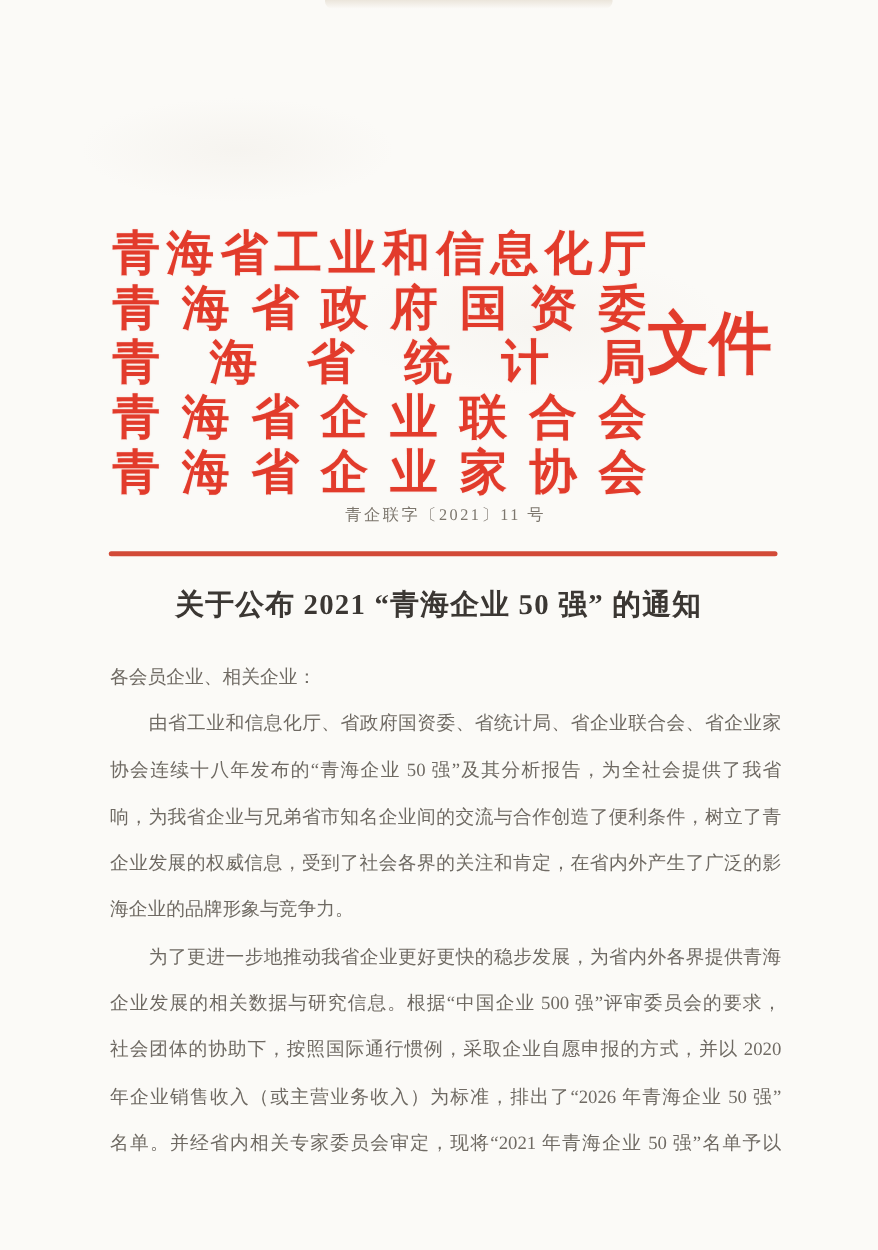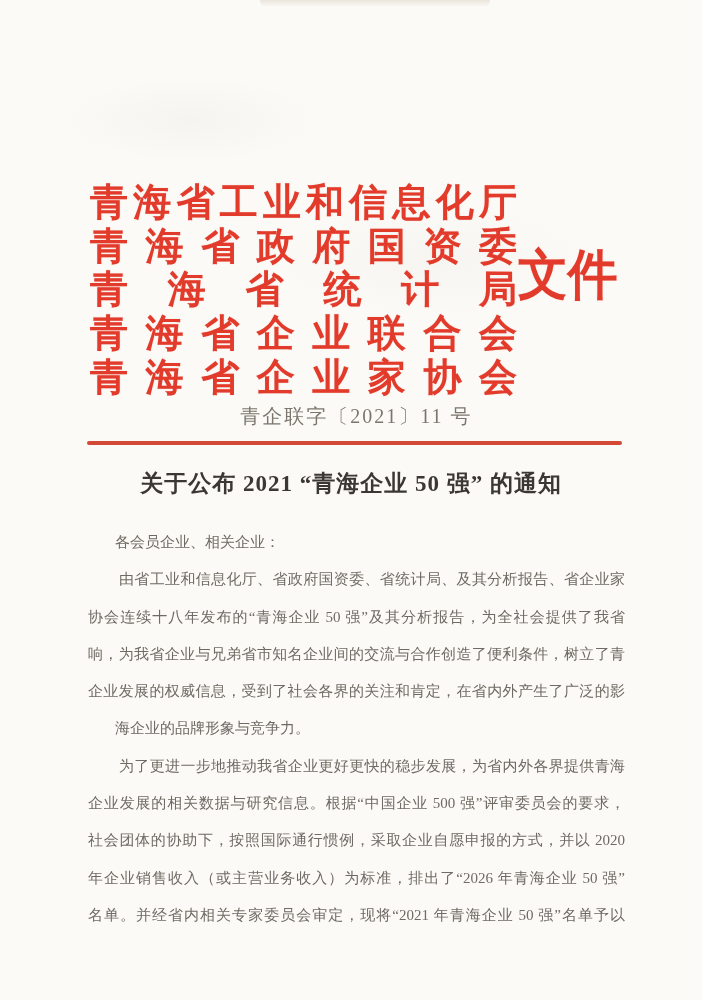--- a/index.html
+++ b/index.html
@@ -65,21 +65,21 @@
     white-space: nowrap;
   }
 
   
   .doc-number {
     position: absolute;
     left: 88px;
     top: 403px;
     width: 537px;
     text-align: center;
-    font-size: 20px;
+    font-size: 13px;
     color: #7c766d;
     letter-spacing: 2px;
   }
 
   
   .red-rule {
     position: absolute;
     left: 87px;
     top: 441px;
     width: 535px;
@@ -114,21 +114,20 @@
     height: 37.3px;
     line-height: 37.3px;
     text-align: justify;
     text-align-last: justify;
     overflow: hidden;
     white-space: nowrap;
   }
   .body-line.plain {
     text-align: left;
     text-align-last: left;
-    margin-left: 27px;
   }
   .body-line.indent {
     text-indent: 31px;
   }
 </style>
 </head>
 <body>
 
 <div class="page">
 
@@ -191,21 +190,21 @@
 
   <div class="doc-number">青企联字〔2021〕11 号</div>
 
   <div class="red-rule"></div>
 
   <div class="doc-title">关于公布 2021 “青海企业 50 强” 的通知</div>
 
   <div class="doc-body">
     <div class="body-line plain">各会员企业、相关企业：</div>
 
-    <div class="body-line indent">由省工业和信息化厅、省政府国资委、省统计局、及其分析报告、省企业家</div>
+    <div class="body-line indent">由省工业和信息化厅、省政府国资委、省统计局、省企业联合会、省企业家</div>
     <div class="body-line">协会连续十八年发布的“青海企业 50 强”及其分析报告，为全社会提供了我省</div>
     <div class="body-line">响，为我省企业与兄弟省市知名企业间的交流与合作创造了便利条件，树立了青</div>
     <div class="body-line">企业发展的权威信息，受到了社会各界的关注和肯定，在省内外产生了广泛的影</div>
     <div class="body-line plain">海企业的品牌形象与竞争力。</div>
 
     <div class="body-line indent">为了更进一步地推动我省企业更好更快的稳步发展，为省内外各界提供青海</div>
     <div class="body-line">企业发展的相关数据与研究信息。根据“中国企业 500 强”评审委员会的要求，</div>
     <div class="body-line">社会团体的协助下，按照国际通行惯例，采取企业自愿申报的方式，并以 2020</div>
     <div class="body-line">年企业销售收入（或主营业务收入）为标准，排出了“2026 年青海企业 50 强”</div>
     <div class="body-line">名单。并经省内相关专家委员会审定，现将“2021 年青海企业 50 强”名单予以</div>

